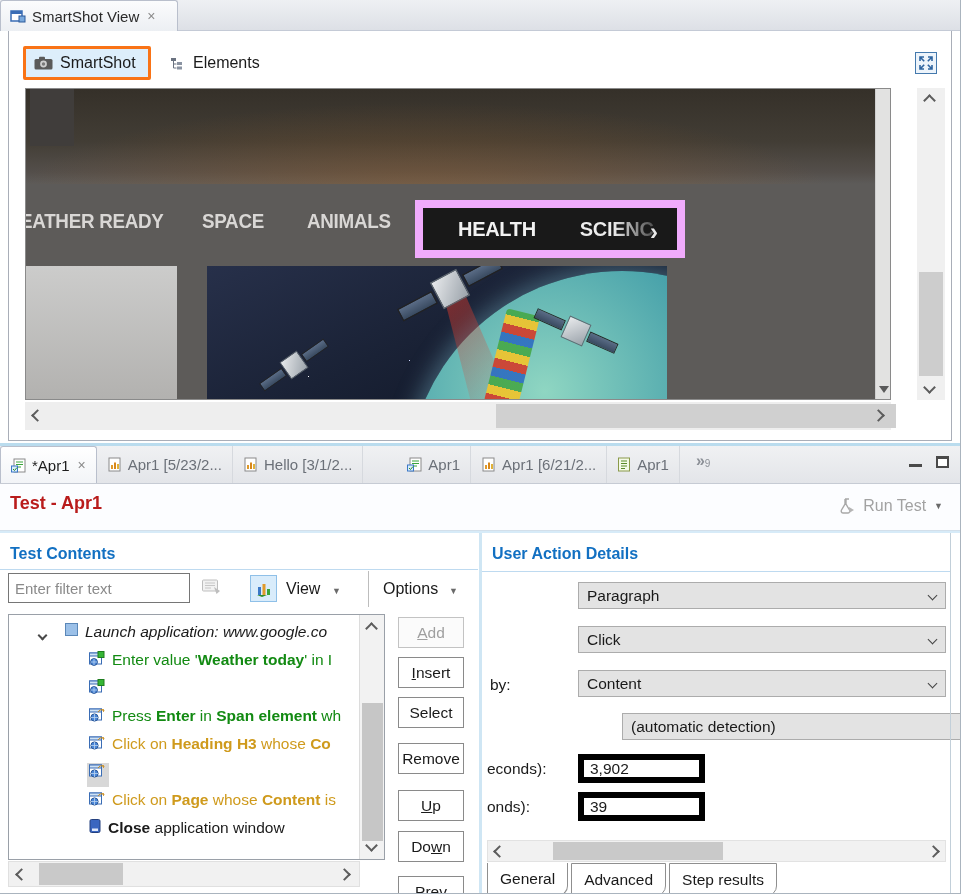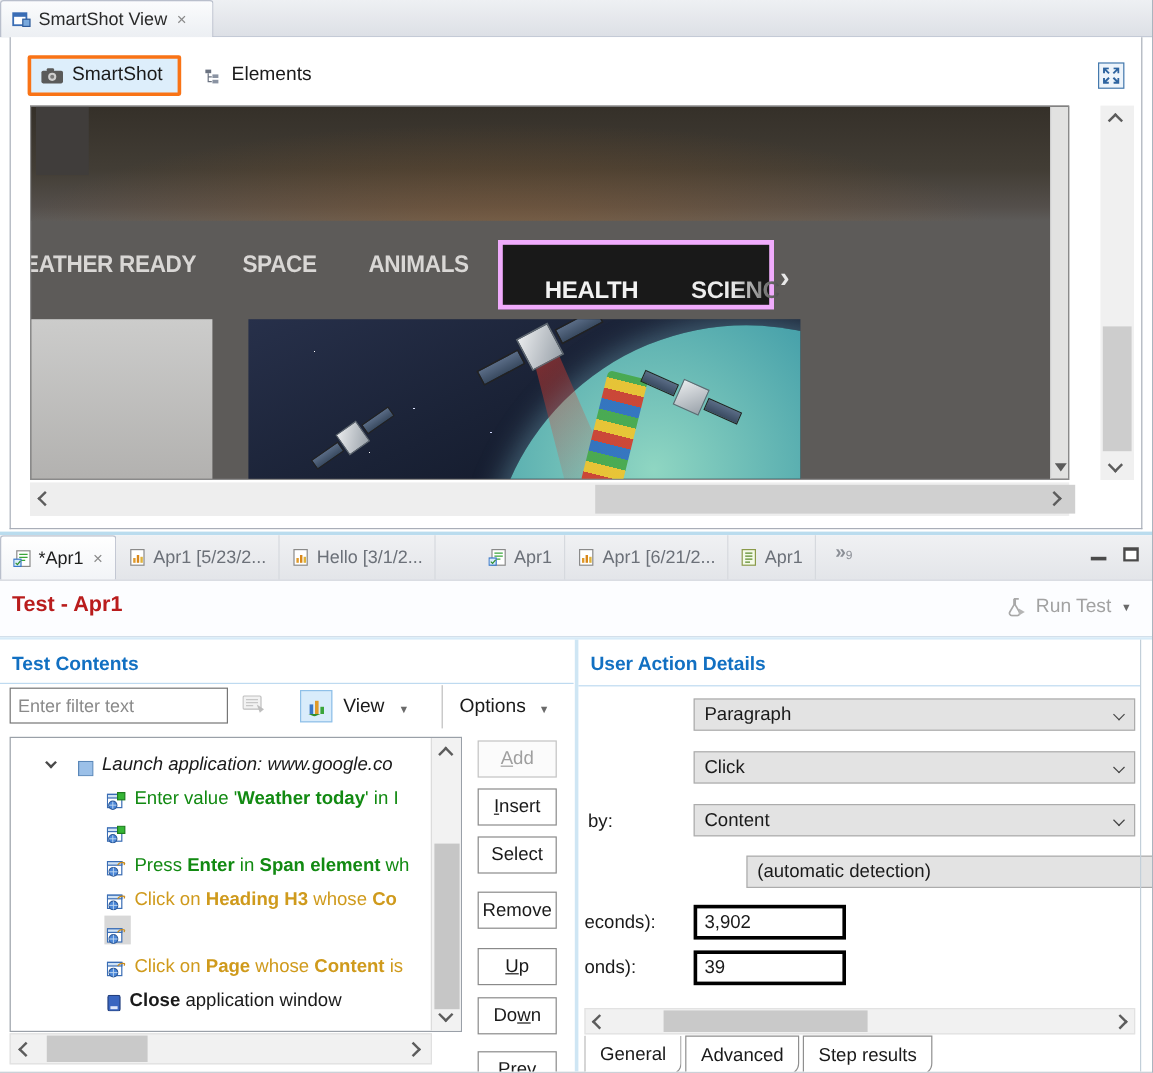--- a/index.html
+++ b/index.html
@@ -31,22 +31,22 @@
   .shot-frame { position:absolute; left:16px; top:57px; width:866px; height:312px;
     background:#5d5b59; overflow:hidden; border:1px solid #8a8a8a; }
   .hero { position:absolute; left:0; top:0; width:100%; height:95px;
     background:radial-gradient(ellipse at 46% 115%, rgba(165,96,30,.38), rgba(0,0,0,0) 62%),
                linear-gradient(#353029,#423d35 55%,#544f4b 88%,#5d5b59); }
   .dark-sq { position:absolute; left:4px; top:0; width:44px; height:57px; background:#403d3b; }
   .navrow { position:absolute; left:0; top:95px; width:100%; height:82px; }
   .nav-item { position:absolute; top:26px; font-weight:bold; font-size:20px; letter-spacing:-0.3px;
     color:#d9d7d5; white-space:nowrap; transform:scaleX(.94); transform-origin:left; }
   .nav-i0 { left:-6px; } .nav-i1 { left:176px; } .nav-i2 { left:281px; }
-  .hl-box { position:absolute; left:389px; top:16px; width:230px; height:58px; background:#191919;
-    border:4px solid #f0abfc; display:flex; align-items:flex-end; }
+  .hl-box { position:absolute; left:389px; top:16px; width:270px; height:58px; background:#191919;
+    border:8px solid #f0abfc; display:flex; align-items:center; }
   .hl-item { font-weight:bold; font-size:20px; letter-spacing:-0.3px; white-space:nowrap; }
   .hl-0 { color:#f2f2f2; margin-left:35px; }
   .hl-1 { margin-left:44px; color:#bfbfbf;
     background:linear-gradient(90deg,#ededed 45%,#4a4a4a); -webkit-background-clip:text;
     background-clip:text; -webkit-text-fill-color:transparent; }
   .nav-chev { position:absolute; left:624px; top:34px; color:#e8e8e8; font-size:24px; font-weight:bold; }
   .light-block { position:absolute; left:0; top:177px; width:151px; height:135px;
     background:linear-gradient(#cccccb,#b2b1af); }
   .sat-scene { position:absolute; left:181px; top:177px; width:460px; height:135px; overflow:hidden;
     background:
@@ -127,21 +127,21 @@
   .tc-icon2 { position:absolute; left:202px; top:46px; opacity:.55; }
   .view-icon-btn { position:absolute; left:250px; top:42px; width:27px; height:27px; background:#d9ecfb;
     border:1px solid #8fc0e8; display:flex; align-items:center; justify-content:center; }
   .tb-lbl { position:absolute; font-size:16px; color:#1a1a1a; }
   .vw-lbl { left:286px; top:47px; } .vw-caret { position:absolute; left:332px; top:53px; }
   .tb-div { position:absolute; left:368px; top:38px; width:1px; height:36px; background:#bdbdbd; }
   .op-lbl { left:383px; top:47px; } .op-caret { position:absolute; left:449px; top:53px; }
 
   .tree-box { position:absolute; left:8px; top:81px; width:377px; height:246px; border:1px solid #9aa0a8; background:#fff; overflow:hidden; }
   .tree-row { position:absolute; left:0; width:352px; height:28px; display:flex; align-items:center; font-size:15.5px; white-space:nowrap; overflow:hidden; }
-  .tree-row .inner { display:flex; align-items:flex-end; height:24px; padding:0 4px 0 2px; overflow:hidden; }
+  .tree-row .inner { display:flex; align-items:flex-start; height:24px; padding:0 4px 0 2px; overflow:hidden; }
   .tree-row.sel .inner { background:#d8d8d8; }
   .tree-row .txt { margin-left:7px; overflow:hidden; white-space:nowrap; }
   .c-green { color:#128a12; } .c-orange { color:#cf9a1c; } .c-black { color:#1a1a1a; }
   .it { font-style:italic; } .bd { font-weight:bold; }
   .expander { position:absolute; left:30px; top:11px; width:7px; height:7px;
     border-left:2px solid #4a4a4a; border-bottom:2px solid #4a4a4a; transform:rotate(-45deg); }
   .d0 { padding-left:54px; } .d1 { padding-left:78px; }
   .tree-vsb { position:absolute; right:0; top:0; width:25px; height:100%; background:#f2f2f2; border-left:1px solid #dcdcdc; }
   .tree-vsb .thumb { position:absolute; left:2px; width:21px; top:88px; height:138px; background:#c6c6c6; }
   .tree-vsb .a-up { position:absolute; left:7px; top:9px; } .tree-vsb .a-dn { position:absolute; left:7px; bottom:9px; }
@@ -157,21 +157,21 @@
   .b-add{top:84px;} .b-insert{top:124px;} .b-select{top:164px;} .b-remove{top:210px;}
   .b-up{top:257px;} .b-down{top:298px;} .b-prev{top:343px;}
 
   
   .uad-label { position:absolute; font-size:15.5px; color:#1a1a1a; }
   .dd { position:absolute; left:578px; width:368px; height:27px; background:#e3e3e3; border:1px solid #acacac;
     display:flex; align-items:center; padding:0 26px 0 8px; font-size:15.5px; cursor:pointer; }
   .dd .dchev { position:absolute; right:9px; top:9px; width:7px; height:7px;
     border-left:1.5px solid #444; border-bottom:1.5px solid #444; transform:rotate(-45deg); }
   .dd1{top:49px;} .dd2{top:93px;} .dd3{top:137px;} .dd4{top:180px;margin-left:44px;}
-  .uad-input { position:absolute; left:578px; width:127px; height:29px; border:3px solid #000000;
+  .uad-input { position:absolute; left:578px; width:127px; height:29px; border:6px solid #000000;
     font-family:"Liberation Sans",sans-serif; font-size:15.5px; padding:0 6px; color:#1a1a1a; }
   .ui1{top:221px;} .ui2{top:259px;}
   .uad-hsb { position:absolute; left:487px; top:307px; width:459px; height:22px; background:#f1f1f1; border:1px solid #e2e2e2; }
   .uad-hsb .thumb { position:absolute; left:65px; top:1px; width:170px; height:18px; background:#c9c9c9; }
   .uad-hsb .a-l { position:absolute; left:7px; top:6px; } .uad-hsb .a-r { position:absolute; right:7px; top:6px; }
   .uad-tabs { position:absolute; left:487px; top:330px; height:33px; display:flex; }
   .uad-tab { height:33px; padding:0 12px; display:flex; align-items:center; font-size:15.5px; color:#1a1a1a;
     background:#fff; border:1px solid #8f8f8f; border-radius:0 0 10px 0; margin-right:3px; cursor:pointer; }
   .uad-tab.active { border-top:none; font-weight:normal; }
 </style>

